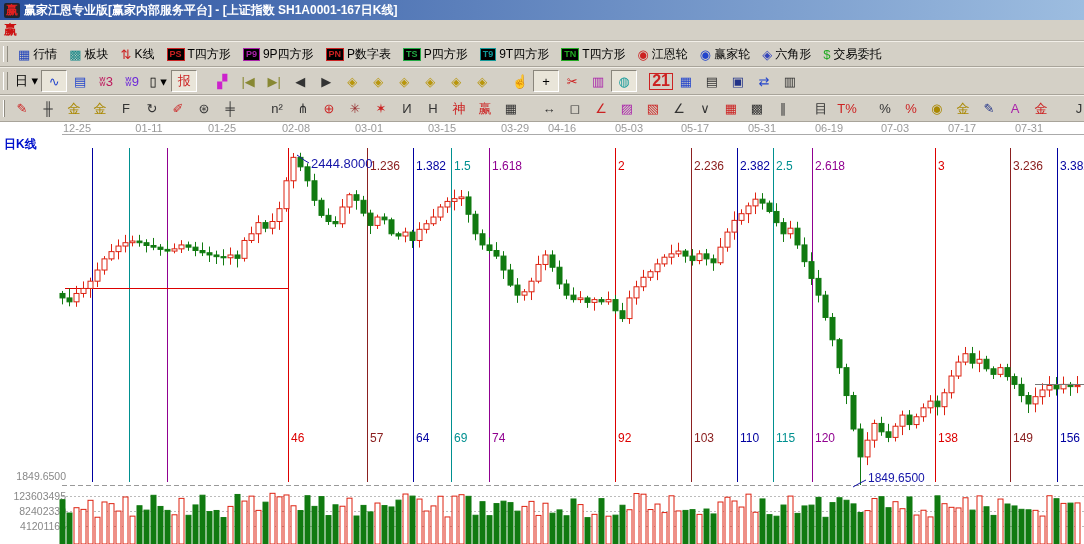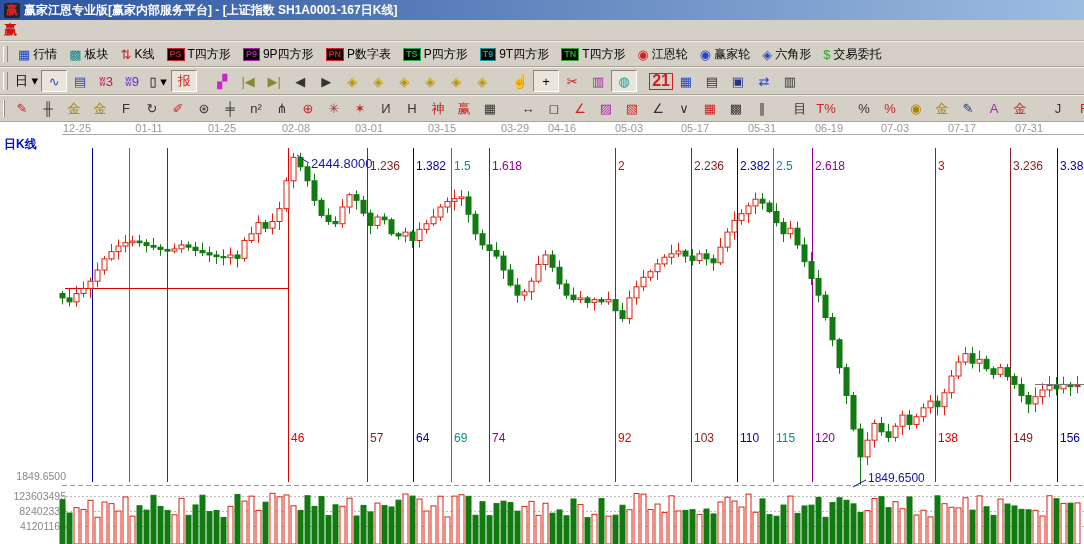--- a/index.html
+++ b/index.html
@@ -142,21 +142,21 @@
   <span id="tb3-items" style="display:flex;align-items:center;">
       <span class="ibtn" style="color: rgb(204, 34, 34);">✎</span>
       <span class="ibtn" style="color: rgb(51, 51, 51);">╫</span>
       <span class="ibtn" style="color: rgb(170, 136, 0);">金</span>
       <span class="ibtn" style="color: rgb(170, 136, 0);">金</span>
       <span class="ibtn" style="color: rgb(51, 51, 51);">F</span>
       <span class="ibtn" style="color: rgb(51, 51, 51);">↻</span>
       <span class="ibtn" style="color: rgb(204, 34, 34);">✐</span>
       <span class="ibtn" style="color: rgb(51, 51, 51);">⊛</span>
       <span class="ibtn" style="color: rgb(51, 51, 51);">╪</span>
-      <span class="ibtn" style="color: rgb(51, 51, 51);">n²</span>
+      <span class="ibtn" style="color: rgb(51, 51, 51); margin-left: 21px;">n²</span>
       <span class="ibtn" style="color: rgb(51, 51, 51);">⋔</span>
       <span class="ibtn" style="color: rgb(204, 34, 34);">⊕</span>
       <span class="ibtn" style="color: rgb(153, 51, 51);">✳</span>
       <span class="ibtn" style="color: rgb(204, 34, 34);">✶</span>
       <span class="ibtn" style="color: rgb(51, 51, 51);">И</span>
       <span class="ibtn" style="color: rgb(51, 51, 51);">Н</span>
       <span class="ibtn" style="color: rgb(204, 34, 34);">神</span>
       <span class="ibtn" style="color: rgb(204, 34, 34);">赢</span>
       <span class="ibtn" style="color: rgb(51, 51, 51);">▦</span>
       <span class="sep"></span>

